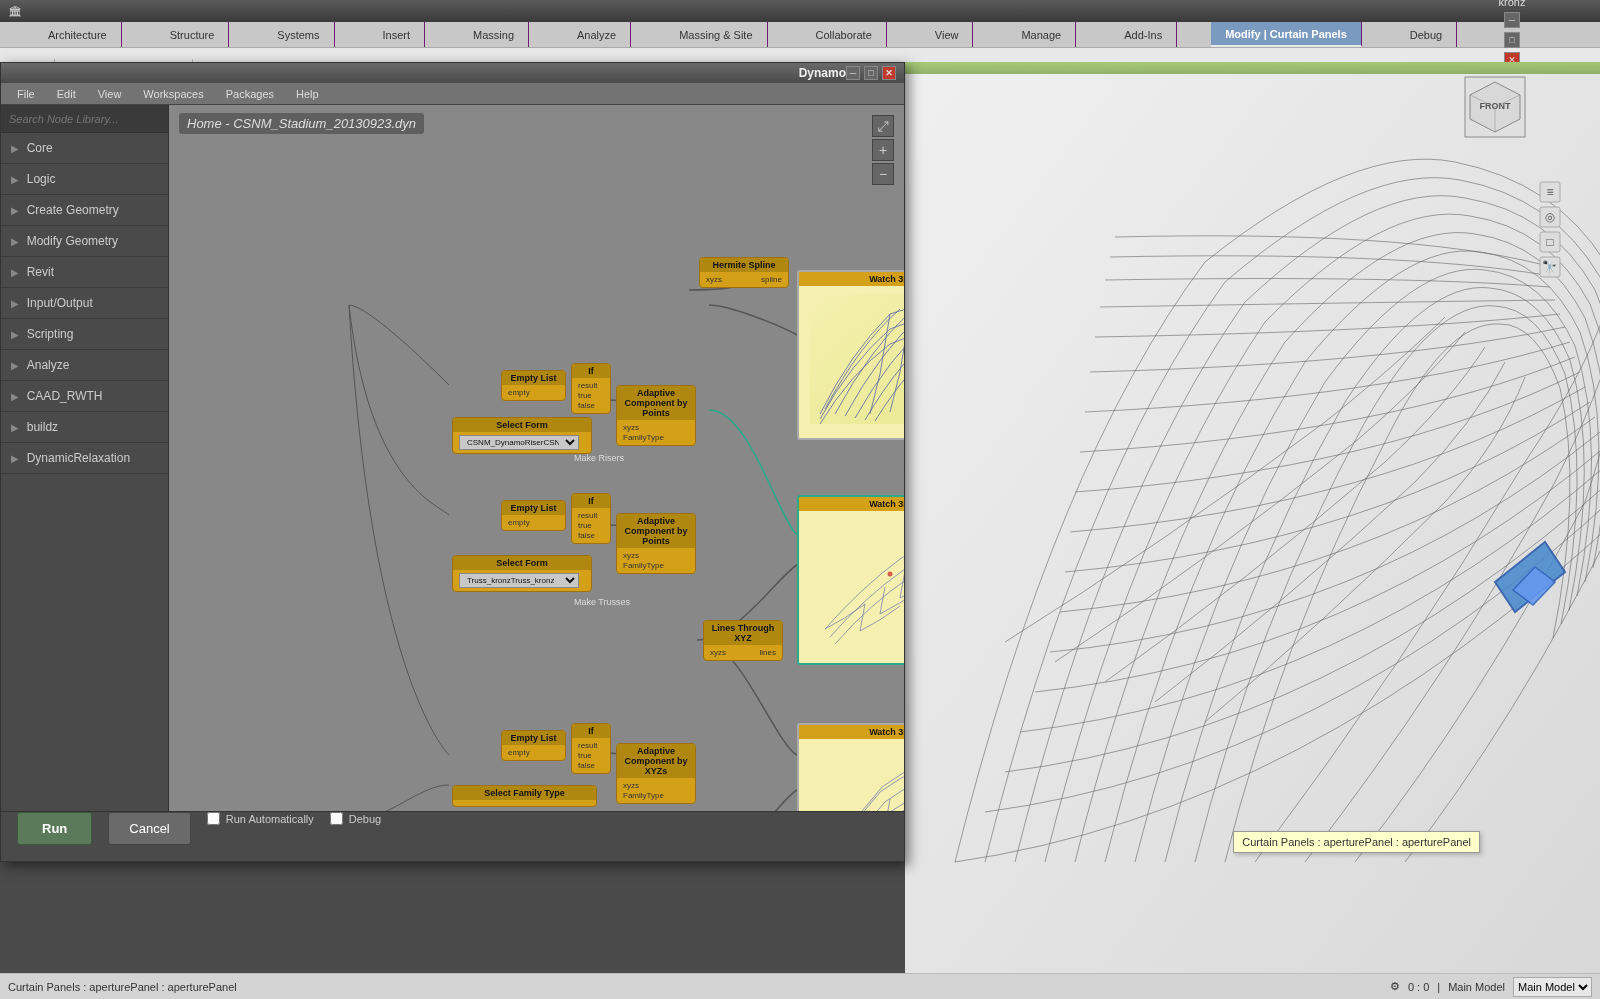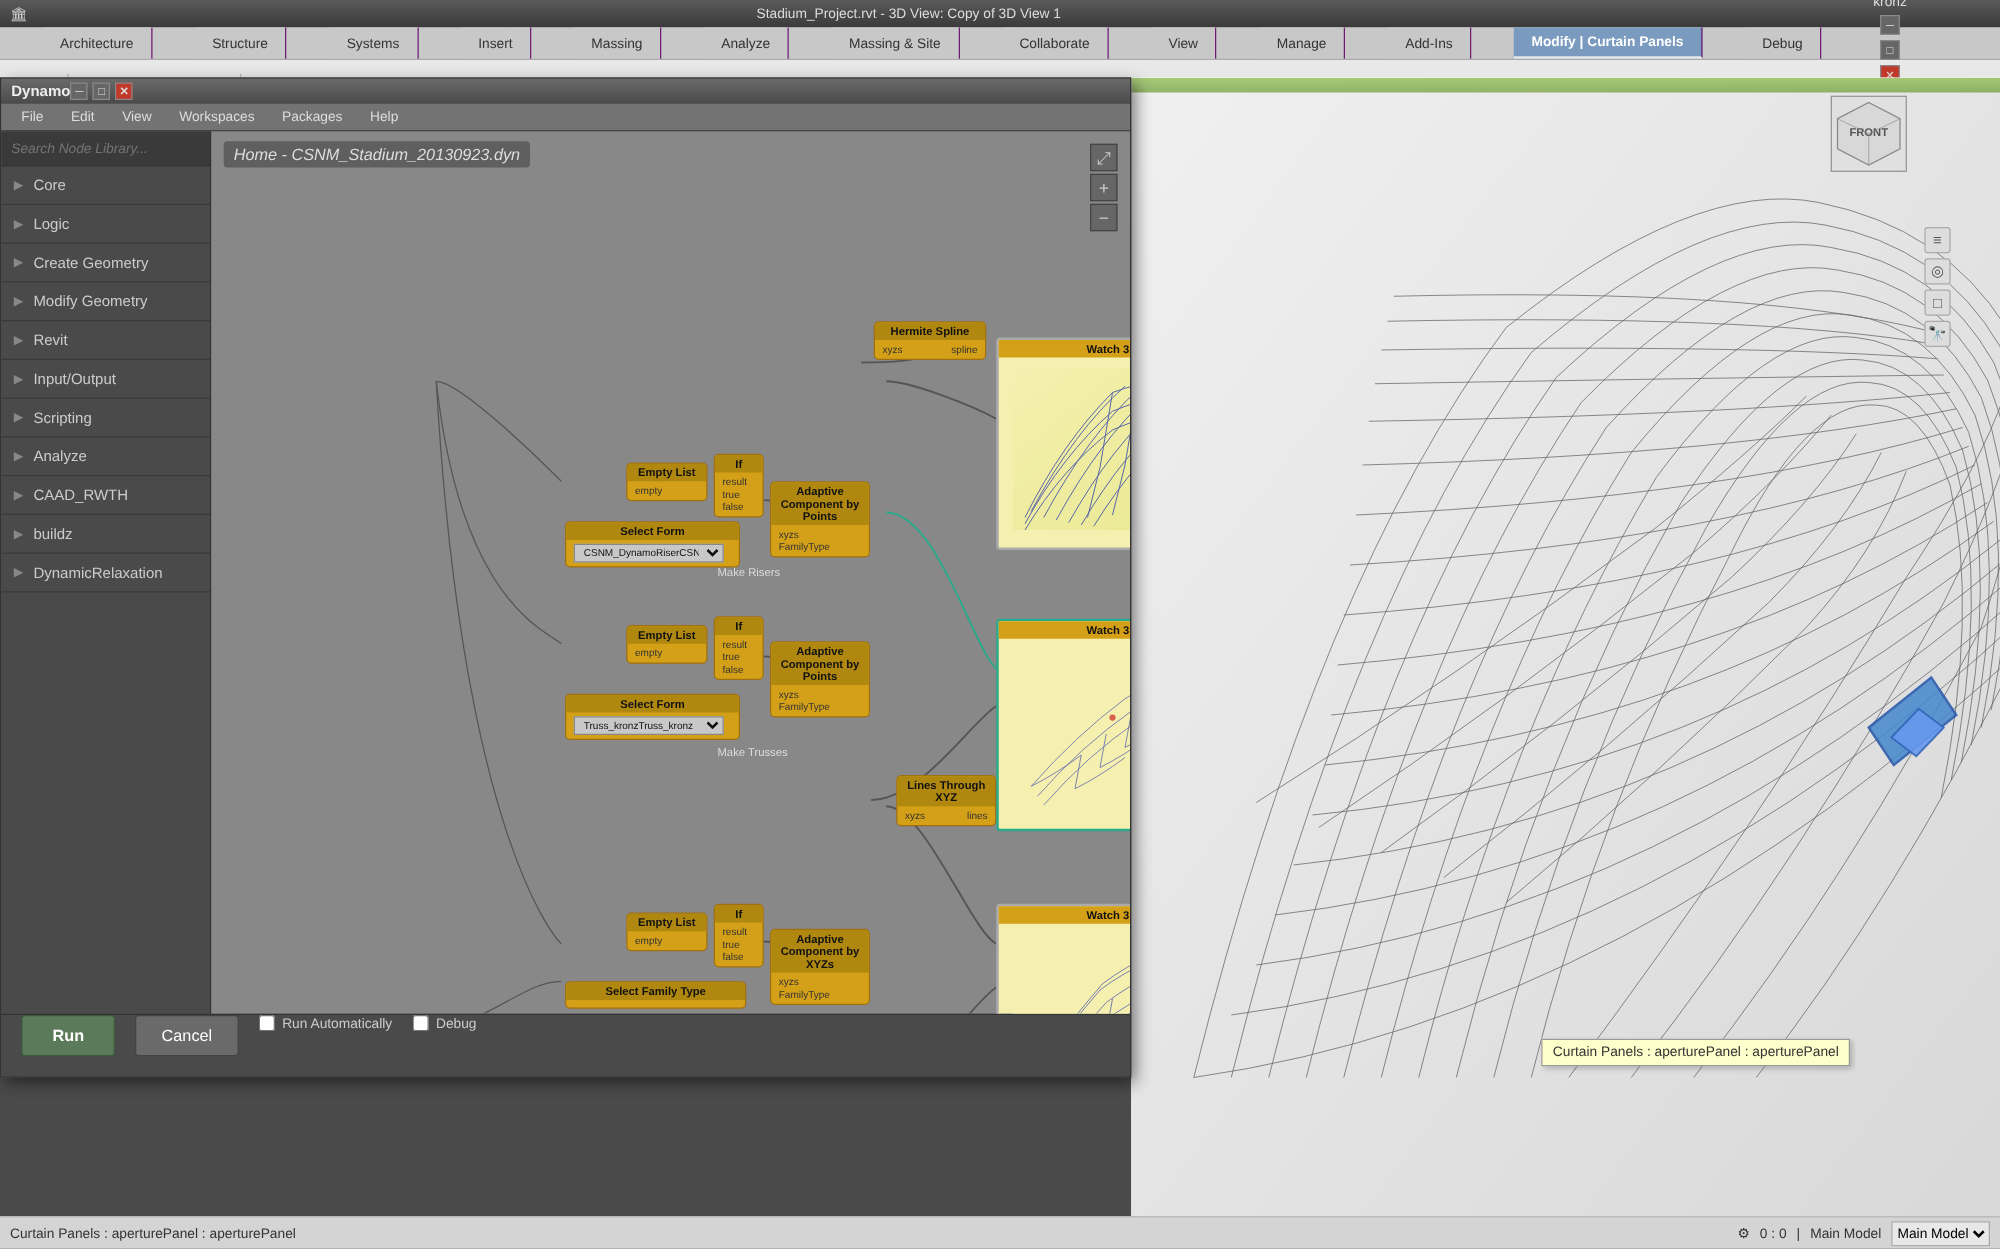--- a/index.html
+++ b/index.html
@@ -68,21 +68,21 @@
       box-shadow: 4px 4px 12px rgba(0,0,0,0.5);
       display: flex;
       flex-direction: column;
       z-index: 10;
     }
     .dynamo-titlebar {
       height: 20px;
       background: linear-gradient(to bottom, #6a6a6a, #4a4a4a);
       display: flex;
       align-items: center;
-      justify-content: flex-start;
+      justify-content: flex-end;
       padding: 0 8px;
       color: #eee;
       font-size: 12px;
       font-weight: bold;
     }
     .dynamo-title-btns { display: flex; gap: 4px; }
     .dynamo-title-btn { width: 14px; height: 14px; border: 1px solid #888; background: #666; cursor: pointer; display: flex; align-items: center; justify-content: center; font-size: 9px; color: #ddd; }
     .dynamo-title-btn.close-btn { background: #c0392b; }
 
     .dynamo-menu {
@@ -324,21 +324,20 @@
       color: #ddd;
     }
   </style>
 </head>
 <body>
 
 <div class="title-bar">
   <div class="title-bar-left">
     <span>🏛</span>
   </div>
-  <div class="title-bar-center">Stadium_Project.rvt - 3D View: Copy of 3D View 1</div>
   <div class="top-right-controls">
     <input class="search-input" placeholder="Type a keyword or phrase" style="">
     <span>🔍</span>
     <span style="color:#ddd; font-size:11px;">kronz</span>
     <div class="title-bar-btn minimize">─</div>
     <div class="title-bar-btn maximize">□</div>
     <div class="title-bar-btn close">✕</div>
   </div>
 </div>
 
@@ -616,21 +615,21 @@
       <div class="node-block" style="left:283px;top:450px;width:140px;">
         <div class="node-header">Select Form</div>
         <div class="node-body">
           <select class="node-select">
             <option>Truss_kronzTruss_kronz</option>
           </select>
         </div>
       </div>
       <div class="canvas-label" style="left:405px;top:492px;">Make Trusses</div>
 
-      <div class="node-block" style="left:548px;top:515px;width:80px;">
+      <div class="node-block" style="left:534px;top:515px;width:80px;">
         <div class="node-header">Lines Through XYZ</div>
         <div class="node-body">
           <div class="node-row">
               <span class="node-port">xyzs</span>
               <span class="node-port">lines</span>
             </div>
         </div>
       </div>
 
       <div class="watch3d" style="left:628px;top:390px;width:185px;height:170px;border-color:#2aaa8a;">

